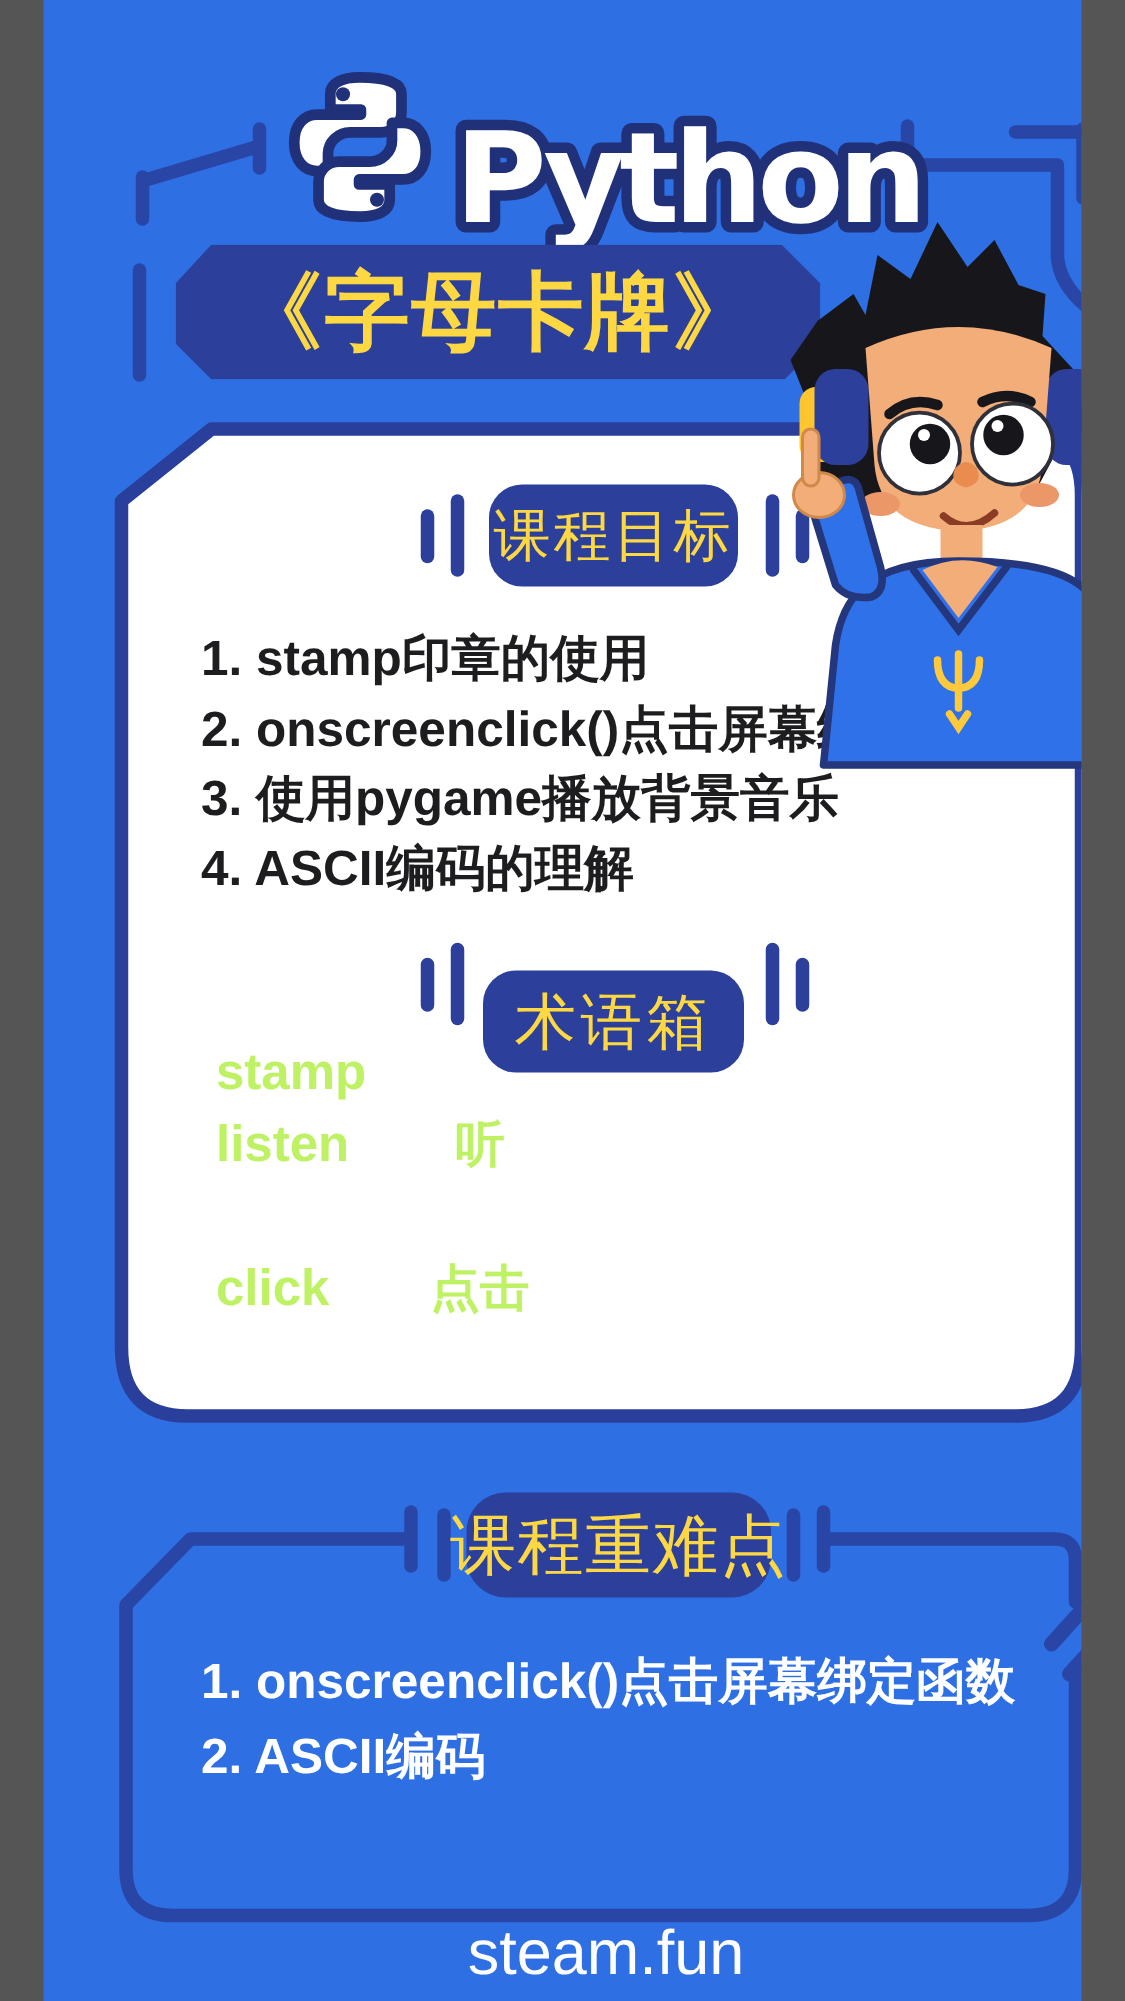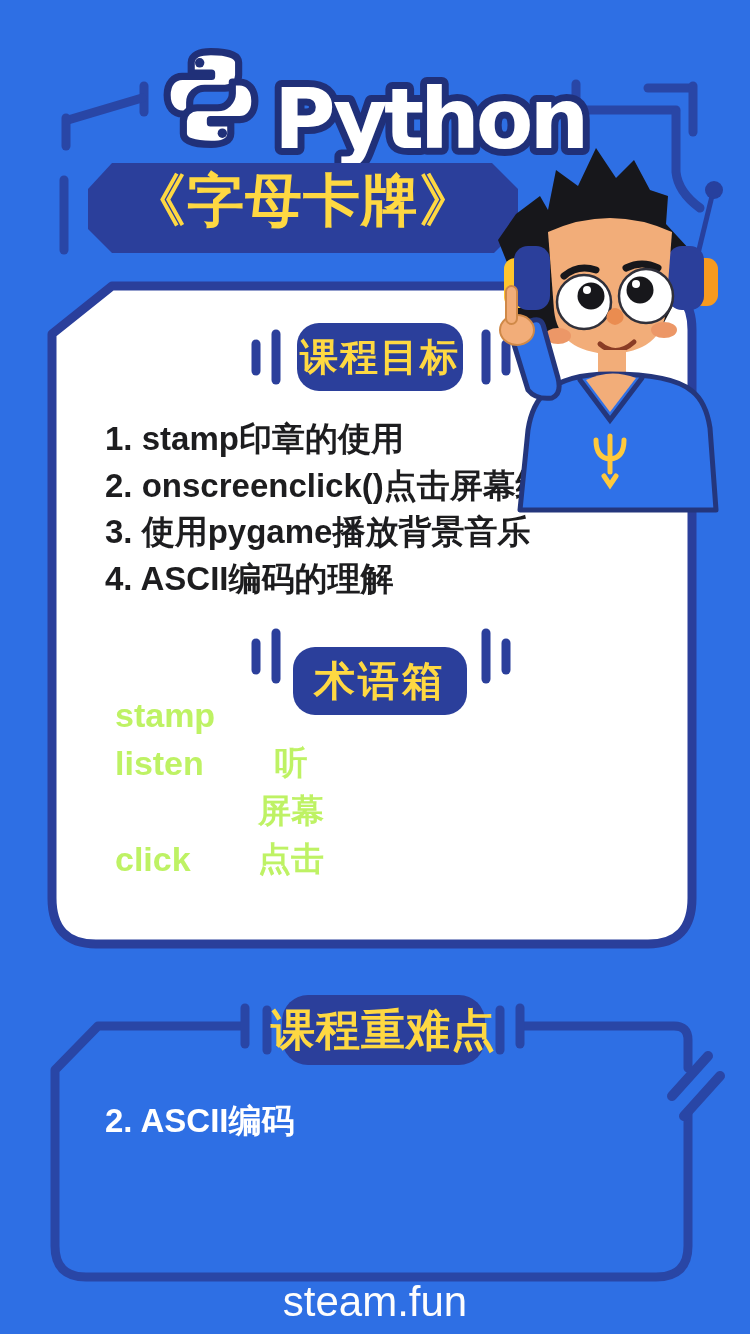--- a/index.html
+++ b/index.html
@@ -1,37 +1,37 @@
 <!DOCTYPE html>
 <html><head>
 <meta charset="utf-8">
 <style>
   html,body{margin:0;padding:0;background:#555;}
   .stage{
-    position:relative;width:750px;height:1334px;margin:0 auto;
+    position:relative;width:692px;height:1334px;margin:0 auto;
     background:#2e6fe4;overflow:hidden;
     font-family:"Liberation Sans","DejaVu Sans",sans-serif;
   }
   .abs{position:absolute;}
   svg{display:block;}
   
   .title-badge{
     left:88px;top:163px;width:430px;height:90px;
-    background:#2b3f9b;display:flex;justify-content:center;
+    background:#2b3f9b;display:flex;align-items:center;justify-content:center;
     clip-path:polygon(24px 0,calc(100% - 26px) 0,100% 26px,100% calc(100% - 24px),
       calc(100% - 24px) 100%,24px 100%,0 calc(100% - 24px),0 26px);
   }
   .title-badge span{
     color:#fed842;font-size:57px;font-weight:700;letter-spacing:1px;white-space:nowrap;
   }
   
   .pill{
     background:#2b3f9b;border-radius:22px;display:flex;align-items:center;justify-content:center;
   }
-  .pill span{color:#fed842;font-weight:700;white-space:nowrap;}
+  .pill span{color:#fed842;font-weight:400;white-space:nowrap;}
   .pill-objectives{left:297px;top:323px;width:166px;height:68px;}
   .pill-objectives span{font-size:38px;letter-spacing:2px;}
   .pill-glossary{left:293px;top:622px;width:174px;height:68px;margin-top:25px;}
   .pill-glossary span{font-size:41px;letter-spacing:3px;}
   .pill-keypoints{left:282px;top:995px;width:203px;height:70px;border-radius:26px;}
   .pill-keypoints span{font-size:44px;letter-spacing:1px;}
   
   .objectives-list{left:105px;top:416px;width:560px;color:#1d1d1f;}
   .objectives-list .item{font-size:33px;font-weight:600;line-height:46.5px;white-space:nowrap;}
   .glossary{left:115px;top:691px;width:420px;color:#bef264;}
@@ -120,33 +120,33 @@
 
   <div class="abs glossary">
     <div class="g-row">
       <span class="g-en">stamp</span>
     </div>
     <div class="g-row">
       <span class="g-en">listen</span>
       <span class="g-zh">听</span>
     </div>
     <div class="g-row">
-      <span class="g-zh">屏幕</span>
     </div>
     <div class="g-row">
       <span class="g-en">click</span>
       <span class="g-zh">点击</span>
     </div>
   </div>
 
   <div class="abs pill pill-keypoints">
     <span>课程重难点</span>
   </div>
 
   <div class="abs keypoints-list">
+    <div class="item">1.  onscreenclick()点击屏幕绑定函数</div>
     <div class="item">2. ASCII编码</div>
   </div>
 
   <svg class="abs" style="left:460px;top:140px;" width="300" height="380" viewBox="0 0 300 380">
 
     <g>
       <path d="M228 155 L252 56" stroke="#27409e" stroke-width="5" fill="none"></path>
       <circle cx="254" cy="50" r="9" fill="#27409e"></circle>
     </g>
 

